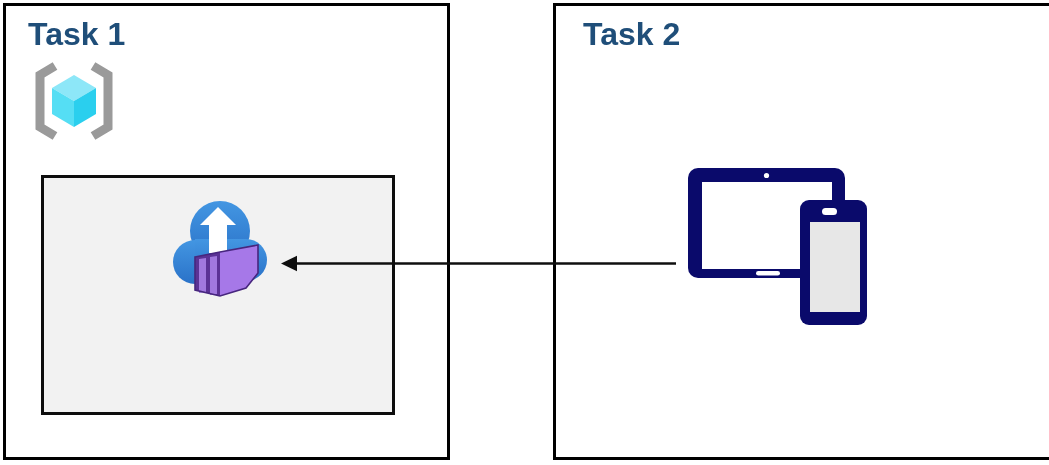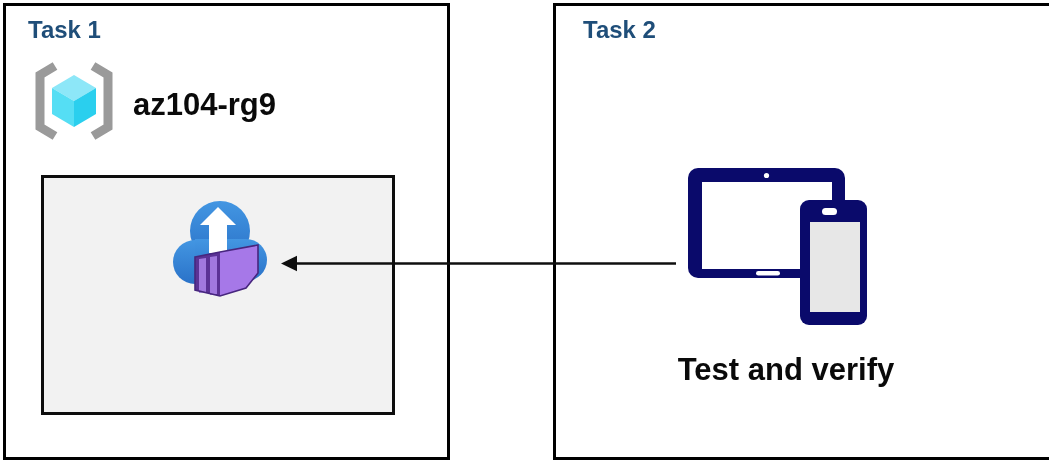--- a/index.html
+++ b/index.html
@@ -8,21 +8,21 @@
     font-family:"Liberation Sans",sans-serif;
   }
   .task-box{
     position:absolute;top:3px;height:451px;background:#fff;
     border:3px solid var(--box-border-black,#000);
     box-sizing:content-box;
   }
   .task1{left:3px;width:441px;}
   .task2{left:553px;width:485px;padding-left:24px;}
   .task-title{
-    position:absolute;font-size:24px;font-weight:700;
+    position:absolute;font-size:32px;font-weight:700;
     color:var(--task-title-blue,#1F4E79);letter-spacing:0;
   }
   .task1 .task-title{left:22px;top:10px;}
   .task2 .task-title{left:27px;top:10px;}
   .rg-icon{position:absolute;left:22px;top:53px;}
   .rg-name{
     position:absolute;left:127px;top:81px;font-size:31px;font-weight:700;color:#0a0a0a;
   }
   .ci-box{
     position:absolute;left:35px;top:169px;width:348px;height:234px;
@@ -49,21 +49,20 @@
   <div class="task-box task1">
     <div class="task-title">Task 1</div>
 
     <svg class="rg-icon" width="92" height="84" viewBox="0 0 90 84">
       <path d="M 26,7 L 11,16 L 11,68 L 26,77" fill="none" style="stroke:var(--bracket-gray,#9A9A9A)" stroke-width="9"></path>
       <path d="M 64,7 L 79,16 L 79,68 L 64,77" fill="none" style="stroke:var(--bracket-gray,#9A9A9A)" stroke-width="9"></path>
       <polygon points="45,16 67,29 45,42 23,29" style="fill:var(--cube-cyan-top,#8DE7F8)"></polygon>
       <polygon points="23,29 45,42 45,68 23,55" style="fill:var(--cube-cyan-left,#55DEF4)"></polygon>
       <polygon points="67,29 45,42 45,68 67,55" style="fill:var(--cube-cyan-right,#2ACFEE)"></polygon>
     </svg>
-    <div class="rg-name">az104-rg9</div>
 
     <div class="ci-box">
       <svg class="ci-icon" width="100" height="126" viewBox="0 0 100 126">
         <defs>
           <linearGradient id="cloudGrad" x1="0" y1="0" x2="0" y2="1">
             <stop offset="0" style="stop-color:var(--cloud-blue-top,#4396E2)"></stop>
             <stop offset="1" style="stop-color:var(--cloud-blue-bottom,#2A72C8)"></stop>
           </linearGradient>
         </defs>
 
@@ -92,21 +91,20 @@
 
       <rect x="0" y="0" width="157" height="110" rx="10" style="fill:var(--device-navy,#0A0A6B)"></rect>
       <rect x="14" y="14" width="130" height="87" fill="#ffffff"></rect>
       <circle cx="78.5" cy="7.5" r="2.6" fill="#ffffff"></circle>
       <rect x="68" y="103" width="24" height="4.6" rx="2.3" fill="#ffffff"></rect>
 
       <rect x="112" y="32" width="67" height="125" rx="9" style="fill:var(--device-navy,#0A0A6B)"></rect>
       <rect x="134" y="40" width="15" height="7" rx="3.5" fill="#ffffff"></rect>
       <rect x="122" y="54" width="50" height="90" fill="#E7E7E7"></rect>
     </svg>
-    <div class="devices-label">Test and verify</div>
   </div>
 
   <svg class="arrow-svg" width="404" height="28" viewBox="0 0 404 28">
     <line x1="398" y1="13.5" x2="16" y2="13.5" style="stroke:var(--arrow-black,#0f0f0f)" stroke-width="2.6"></line>
     <polygon points="3,13.5 19,5.8 19,21.2" style="fill:var(--arrow-black,#0f0f0f)"></polygon>
   </svg>
 
 </div>
 
 </body></html>

